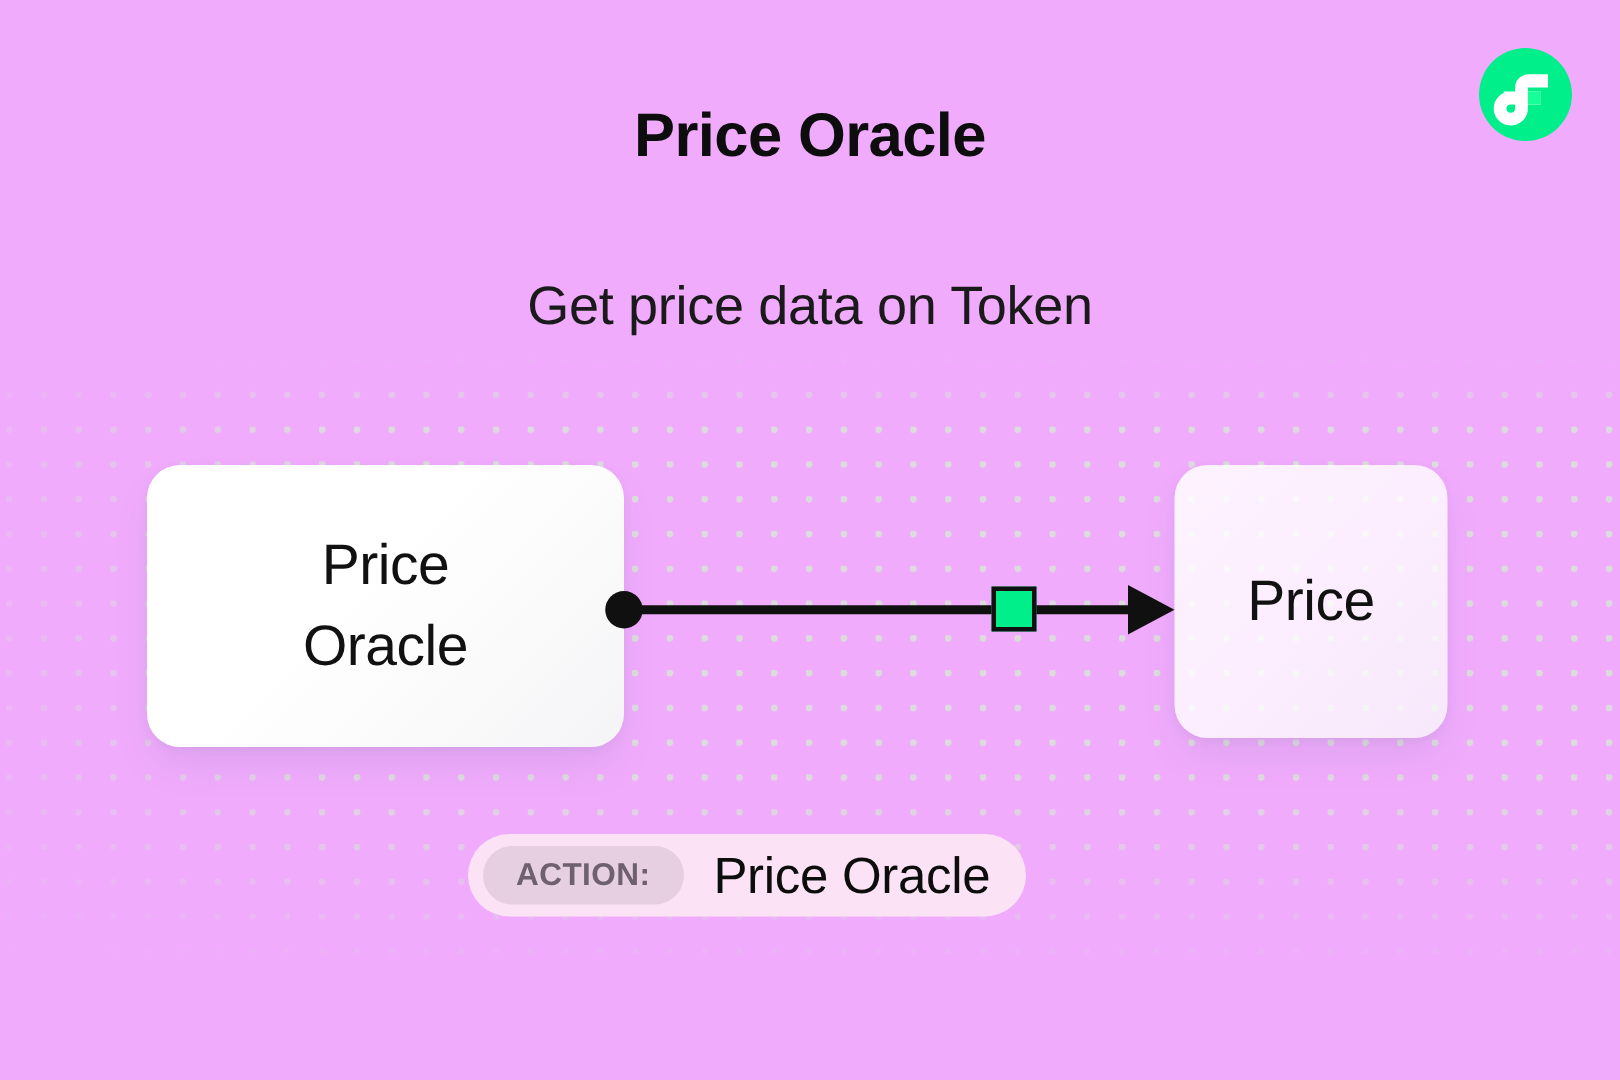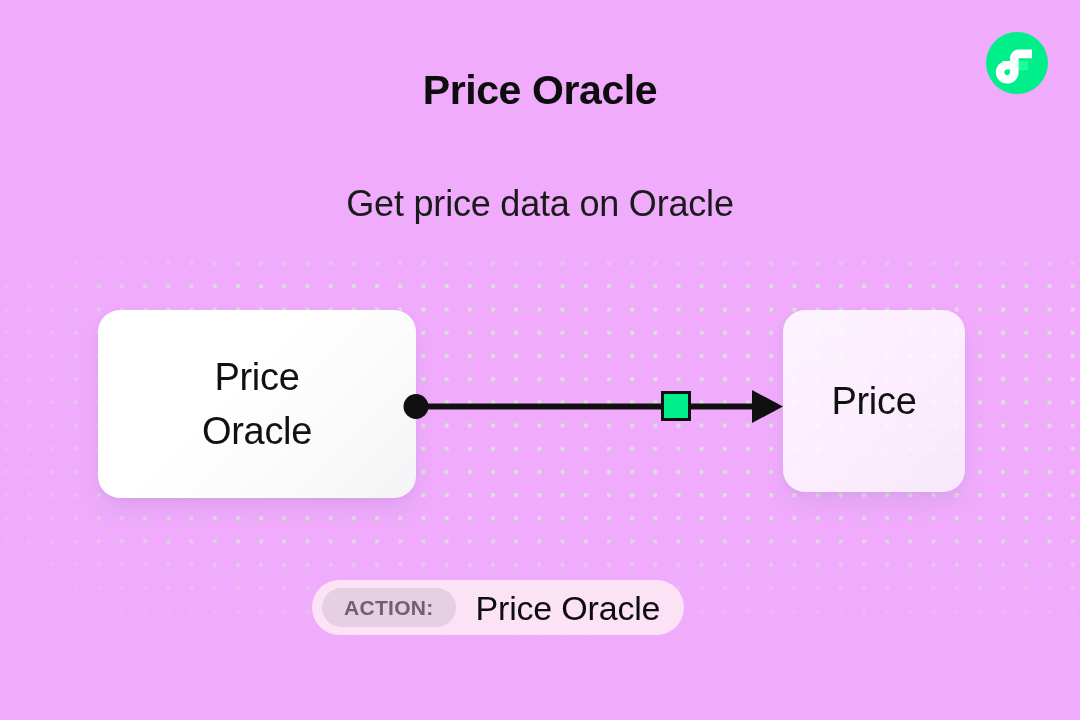--- a/index.html
+++ b/index.html
@@ -134,21 +134,21 @@
     height: 30px;
     box-sizing: border-box;
     background: #00ef8b;
     border: 3px solid #101010;
   }
 
   
   #action-badge {
     position: absolute;
     left: 312px;
-    top: 580px;
+    top: 556px;
     height: 55px;
     display: flex;
     align-items: center;
     padding: 0 24px 0 10px;
     border-radius: 28px;
     background: #fbe3f5;
   }
   .badge-tag {
     display: flex;
     align-items: center;
@@ -173,21 +173,21 @@
 </style>
 </head>
 <body>
 
 <div id="canvas">
 
   <div class="dot-grid"></div>
 
   <div class="page-title">Price Oracle</div>
 
-  <div class="page-subtitle">Get price data on Oracle</div>
+  <div class="page-subtitle">Get price data on Token</div>
 
   <div class="brand-logo">
     <svg width="62" height="62" viewBox="0 0 62 62" aria-hidden="true">
       <circle cx="31" cy="31" r="31" fill="#00ef8b"></circle>
       <path d="M46 17.5 H33.2 C28.0 17.5 24.1 21.4 24.1 26.3 V29.0 H16.5 V37.6 H24.1 V40.3
                C24.1 42.0 22.8 43.2 21.2 43.2 C19.6 43.2 18.3 42.0 18.3 40.3
                C18.3 38.7 19.6 37.6 21.2 37.6 V29.0 C14.9 29.0 9.8 34.0 9.8 40.3
                C9.8 46.6 14.9 51.6 21.2 51.6 C27.5 51.6 32.6 46.6 32.6 40.3 V37.6 H41.2 V29.0
                H32.6 V26.3 H46 Z" fill="#ffffff"></path>
       <rect x="32.6" y="29.0" width="8.6" height="8.6" fill="#16ff99"></rect>

